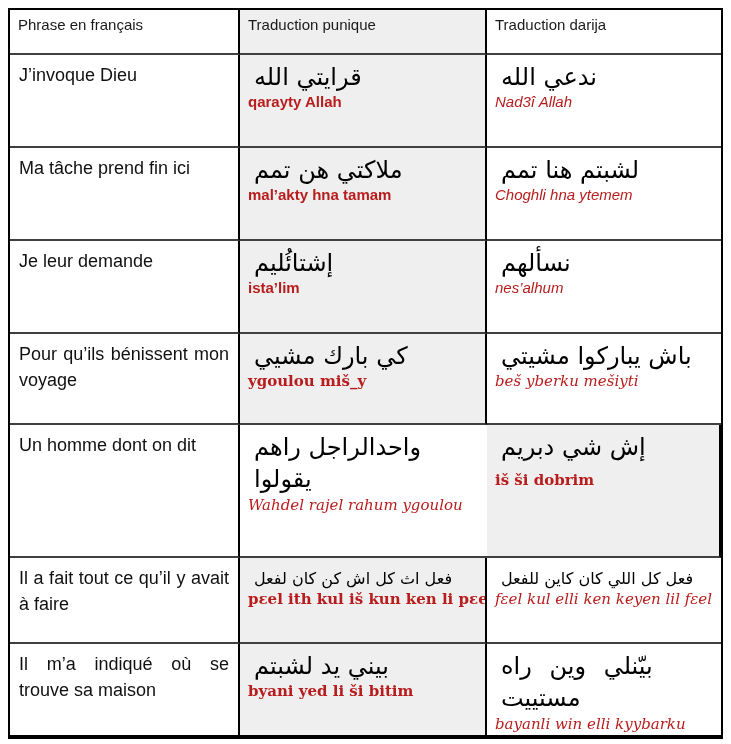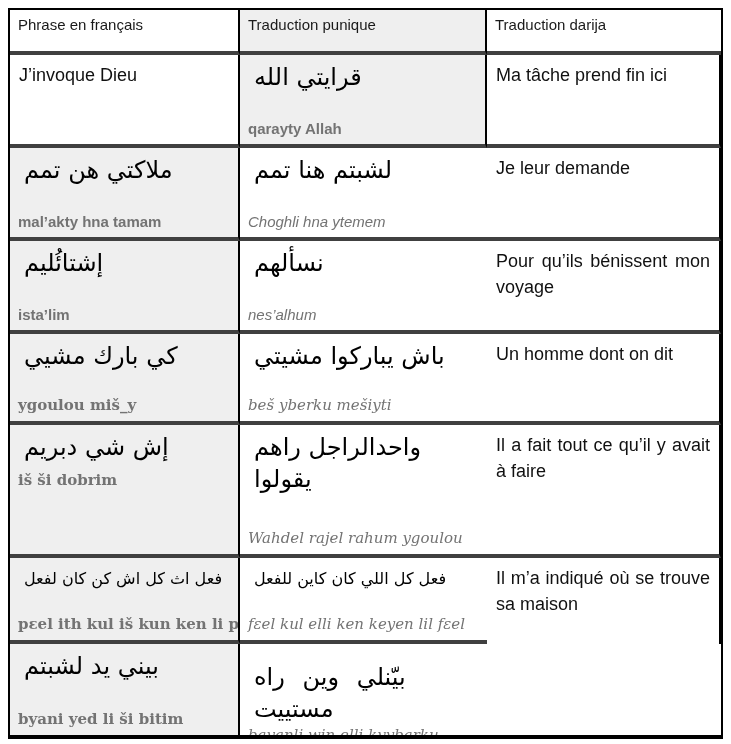--- a/index.html
+++ b/index.html
@@ -20,21 +20,21 @@
     display: grid;
     grid-template-columns: 230px 247px 234px;
     grid-template-rows: 45px 93px 93px 93px 91px 133px 86px 91px;
     border: 2px solid #000000;
     border-bottom: 4px solid #000000;
     background: #ffffff;
   }
   .cell {
     box-sizing: border-box;
     border-right: 2px solid #000000;
-    border-bottom: 4px solid #404040;
+    border-bottom: 2px solid #404040;
     overflow: hidden;
   }
   .cell.c3 { border-right: none; }
   .cell.lastrow { border-bottom: none; }
   .cell.gray { background: #efefef; }
 
   
   .hcell {
     padding: 6px 8px;
     font-size: 15px;
@@ -46,57 +46,60 @@
     padding: 7px 9px;
     font-size: 18px;
     line-height: 1.45;
     text-align: justify;
   }
 
   
   .tr-cell {
     display: flex;
     flex-direction: column;
-    justify-content: space-between;
   }
   .ar {
     direction: rtl;
     unicode-bidi: embed;
     text-align: left;
     font-family: "DejaVu Sans", sans-serif;
     font-size: 24px;
     line-height: 1.35;
     padding: 6px 10px 0 14px;
     color: #000000;
   }
   .ar.small { font-size: 16px; padding-top: 10px; }
   .lat {
     font-size: 15px;
     padding: 0 8px 7px 8px;
-    color: #737373;
+    color: #b91c1c;
     white-space: nowrap;
   }
   .punic-lat { font-weight: bold; }
   .darija-lat { font-style: italic; }
   .lat.serif { font-family: "DejaVu Serif", "Liberation Serif", serif; }
 </style>
 </head>
 <body>
 
 <div class="table-wrap">
   <div class="grid">
 
     <div class="cell c1 hcell">Phrase en français</div>
     <div class="cell c2 hcell gray">Traduction punique</div>
     <div class="cell c3 hcell">Traduction darija</div>
 
     <div class="cell c1 fr">J’invoque Dieu</div>
     <div class="cell c2 tr-cell gray">
       <div class="ar">قرايتي الله</div>
       <div class="lat punic-lat">qarayty Allah</div>
+    </div>
+    <div class="cell c3 tr-cell">
+      <div class="ar">ندعي الله</div>
+      <div class="lat darija-lat">Nad3î Allah</div>
     </div>
 
     <div class="cell c1 fr">Ma tâche prend fin ici</div>
     <div class="cell c2 tr-cell gray">
       <div class="ar">ملاكتي هن تمم</div>
       <div class="lat punic-lat">mal’akty hna tamam</div>
     </div>
     <div class="cell c3 tr-cell">
       <div class="ar">لشبتم هنا تمم</div>
       <div class="lat darija-lat">Choghli hna ytemem</div>
@@ -116,43 +119,43 @@
     <div class="cell c2 tr-cell gray">
       <div class="ar">كي بارك مشيي</div>
       <div class="lat punic-lat serif">ygoulou miš_y</div>
     </div>
     <div class="cell c3 tr-cell">
       <div class="ar">باش يباركوا مشيتي</div>
       <div class="lat darija-lat serif">beš yberku mešiyti</div>
     </div>
 
     <div class="cell c1 fr">Un homme dont on dit</div>
+    <div class="cell c3 tr-cell">
+      <div class="ar">واحدالراجل راهم يقولوا</div>
+      <div class="lat darija-lat serif">Wahdel rajel rahum  ygoulou</div>
+    </div>
     <div class="cell c2 tr-cell gray">
       <div class="ar">إش شي دبريم</div>
       <div class="lat punic-lat serif" style="flex:1 1 auto; padding-top:8px;">iš ši dobrim</div>
-    </div>
-    <div class="cell c3 tr-cell">
-      <div class="ar">واحدالراجل راهم يقولوا</div>
-      <div class="lat darija-lat serif">Wahdel rajel rahum  ygoulou</div>
     </div>
 
     <div class="cell c1 fr">Il a fait tout ce qu’il y avait à faire</div>
     <div class="cell c2 tr-cell gray">
       <div class="ar small">فعل اث كل اش كن كان لفعل</div>
       <div class="lat punic-lat serif">pɛel ith kul iš kun ken li pɛel</div>
     </div>
     <div class="cell c3 tr-cell">
       <div class="ar small">فعل كل اللي كان كاين للفعل</div>
       <div class="lat darija-lat serif">fɛel kul elli ken keyen lil fɛel</div>
     </div>
 
     <div class="cell c1 fr lastrow">Il m’a indiqué où se trouve sa maison</div>
     <div class="cell c2 tr-cell gray lastrow">
       <div class="ar">بيني يد لشبتم</div>
       <div class="lat punic-lat serif">byani yed li ši bitim</div>
     </div>
     <div class="cell c3 tr-cell lastrow">
-      <div class="ar" style="word-spacing:10px;margin-top:11px;">بيّنلي وين راه مستييت</div>
+      <div class="ar" style="word-spacing:10px;">بيّنلي وين راه مستييت</div>
       <div class="lat darija-lat serif">bayanli win elli kyybarku</div>
     </div>
 
   </div>
 </div>
 
 </body></html>

